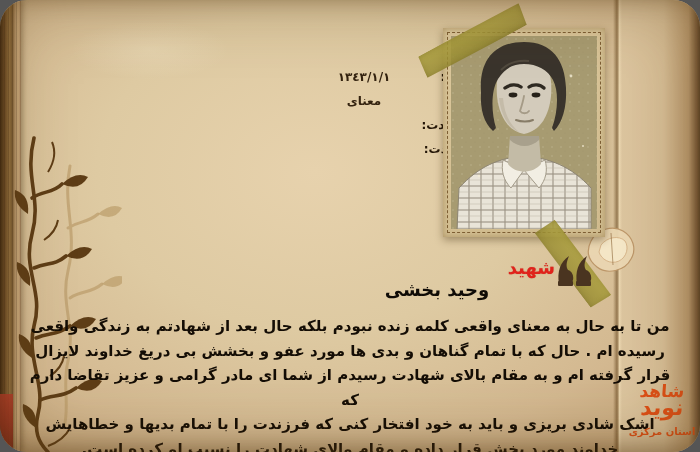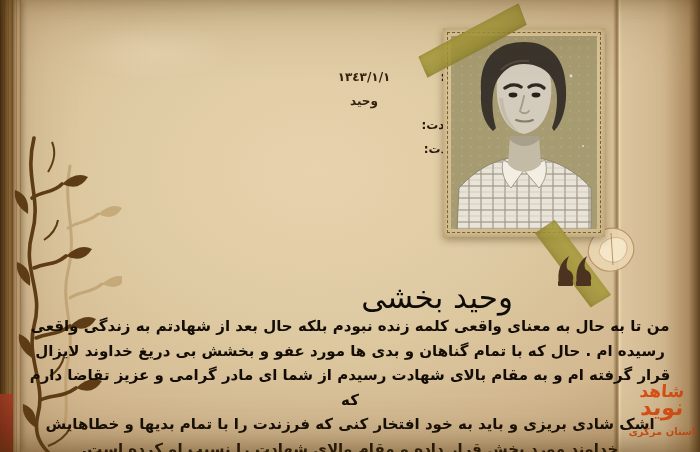--- a/index.html
+++ b/index.html
@@ -1,18 +1,19 @@
 <!DOCTYPE html>
 <html lang="fa"><head>
 <meta charset="utf-8">
 <style>
   html,body{margin:0;padding:0;background:#555;}
   *{box-sizing:border-box;font-family:"DejaVu Sans",sans-serif;}
   #stage{position:relative;width:700px;height:452px;overflow:hidden;
     background:radial-gradient(ellipse at 45% 38%, #e7d2ad 0%, #decaa2 40%, #d3b890 72%, #c3a378 95%);
+    border-radius:27px;
   }
   #stage::after{content:"";position:absolute;inset:0;pointer-events:none;
     box-shadow:inset 0 0 70px rgba(92,62,22,.38), inset 0 -16px 26px -14px rgba(80,50,15,.5),
                inset 0 14px 22px -16px rgba(80,50,15,.45);}
   
   .spine{position:absolute;left:0;top:0;bottom:0;width:21px;
     background:linear-gradient(90deg,#3f2a14 0%,#6d4c28 22%,#93713f 45%,#7c5c34 58%,#b5946a 72%,#caa97c 86%,#b3916a 100%);
     box-shadow:2px 0 5px rgba(60,40,12,.35);}
   .spine-lines{position:absolute;left:0;top:0;bottom:0;width:21px;opacity:.5;
     background:repeating-linear-gradient(90deg,rgba(40,25,8,.35) 0 1px,transparent 1px 4px);}
@@ -42,21 +43,21 @@
   .details{position:absolute;left:318px;top:70px;width:184px;direction:rtl;}
   .detail-row{display:flex;justify-content:space-between;align-items:baseline;height:24px;}
   .detail-label{font-size:12px;font-weight:bold;color:#241607;white-space:nowrap;}
   .detail-value{width:92px;text-align:center;direction:ltr;font-size:12px;font-weight:bold;color:#33220f;}
   
   .badge{position:absolute;left:455px;top:257px;width:100px;text-align:right;direction:rtl;
     font-size:18px;font-weight:bold;color:#e0231b;text-shadow:0 0 1px rgba(160,20,10,.4);}
   .ornament{position:absolute;left:556px;top:251px;}
   
   .name{position:absolute;left:237px;top:279px;width:400px;text-align:center;direction:rtl;
-    font-size:31px;font-weight:normal;color:#0f0b06;}
+    font-size:18px;font-weight:bold;color:#0f0b06;}
   
   .testament{position:absolute;left:28px;top:314px;width:644px;text-align:center;direction:rtl;
     white-space:pre-line;font-size:15px;font-weight:bold;line-height:24.5px;color:#140d05;}
   
   .logo{position:absolute;left:627px;top:383px;width:70px;text-align:center;direction:rtl;
     color:#dd4f16;line-height:1;}
   .logo-l1{font-size:17px;font-weight:900;letter-spacing:-1px;transform:skewX(-4deg);}
   .logo-l2{font-size:22px;font-weight:900;letter-spacing:-1px;margin-top:-3px;transform:skewX(-4deg);}
   .logo-l3{font-size:10px;font-weight:bold;margin-top:8px;color:#dd4f16;}
   
@@ -121,21 +122,21 @@
     </g>
   </svg>
 
   <div class="details">
     <div class="detail-row">
       <span class="detail-label">تاریخ تولد:</span>
       <span class="detail-value">١٣٤٣/١/١</span>
     </div>
     <div class="detail-row">
       <span class="detail-label">محل تولد:</span>
-      <span class="detail-value">وحید</span>
+      <span class="detail-value">معنای</span>
     </div>
     <div class="detail-row">
       <span class="detail-label">تاریخ شهادت:</span>
     </div>
     <div class="detail-row">
       <span class="detail-label">محل شهادت:</span>
     </div>
   </div>
 
   <div class="photo-frame">
@@ -181,20 +182,21 @@
       <path d="M50,34 C58,26 68,24 78,25" stroke="#575044" stroke-width="2" fill="none" opacity="0.8"></path>
 
       <circle cx="120" cy="40" r="1.4" fill="#f4ecd4" opacity="0.8"></circle>
       <circle cx="28" cy="140" r="1.2" fill="#f4ecd4" opacity="0.8"></circle>
       <circle cx="132" cy="110" r="1" fill="#f4ecd4" opacity="0.8"></circle>
     </svg>
     <div class="tape tape-tl"></div>
     <div class="tape tape-br"></div>
   </div>
 
+  <div class="badge">شهید</div>
   <svg class="ornament" width="38" height="38" viewBox="0 0 38 38">
     <g fill="#4a3420">
       <path d="M3,33 C1,21 4,11 13,5 C10,12 10,16 12,19 C16,20 18,25 17,29 C15,35 6,36 3,33 Z"></path>
       <path d="M21,33 C19,21 22,11 31,5 C28,12 28,16 30,19 C34,20 36,25 35,29 C33,35 24,36 21,33 Z"></path>
       <rect x="2" y="30" width="15" height="5" rx="1"></rect>
       <rect x="20" y="30" width="15" height="5" rx="1"></rect>
     </g>
   </svg>
 
   <div class="name">وحید بخشی</div>

